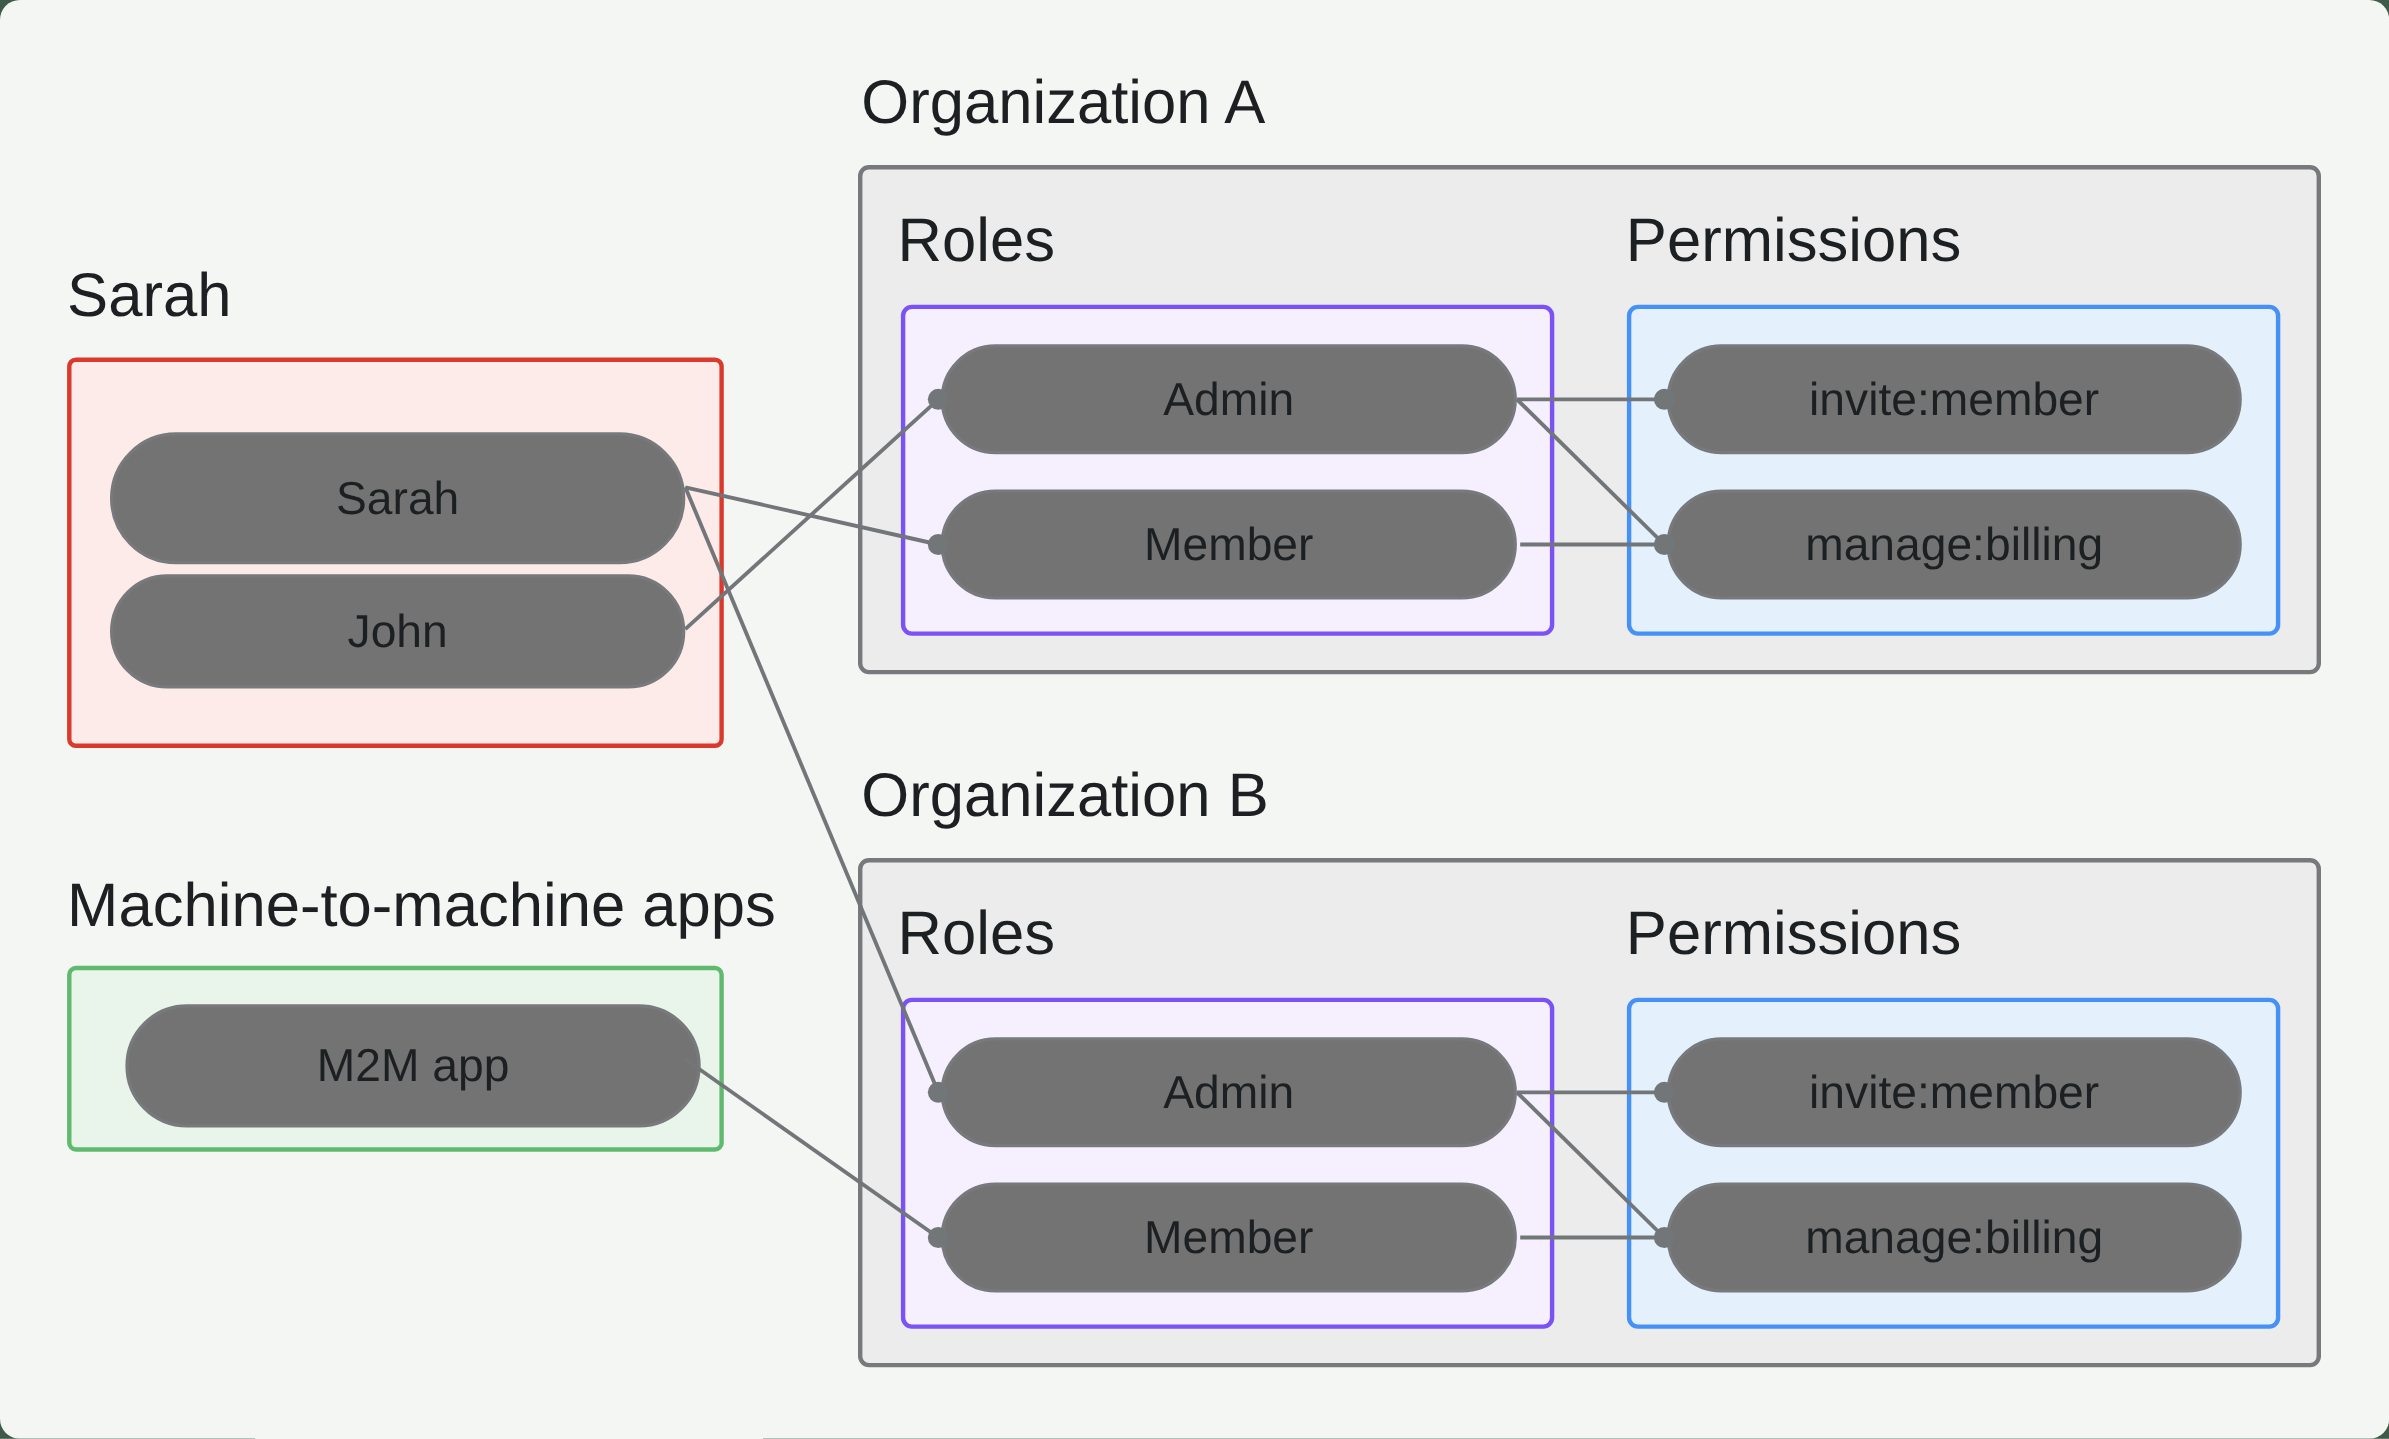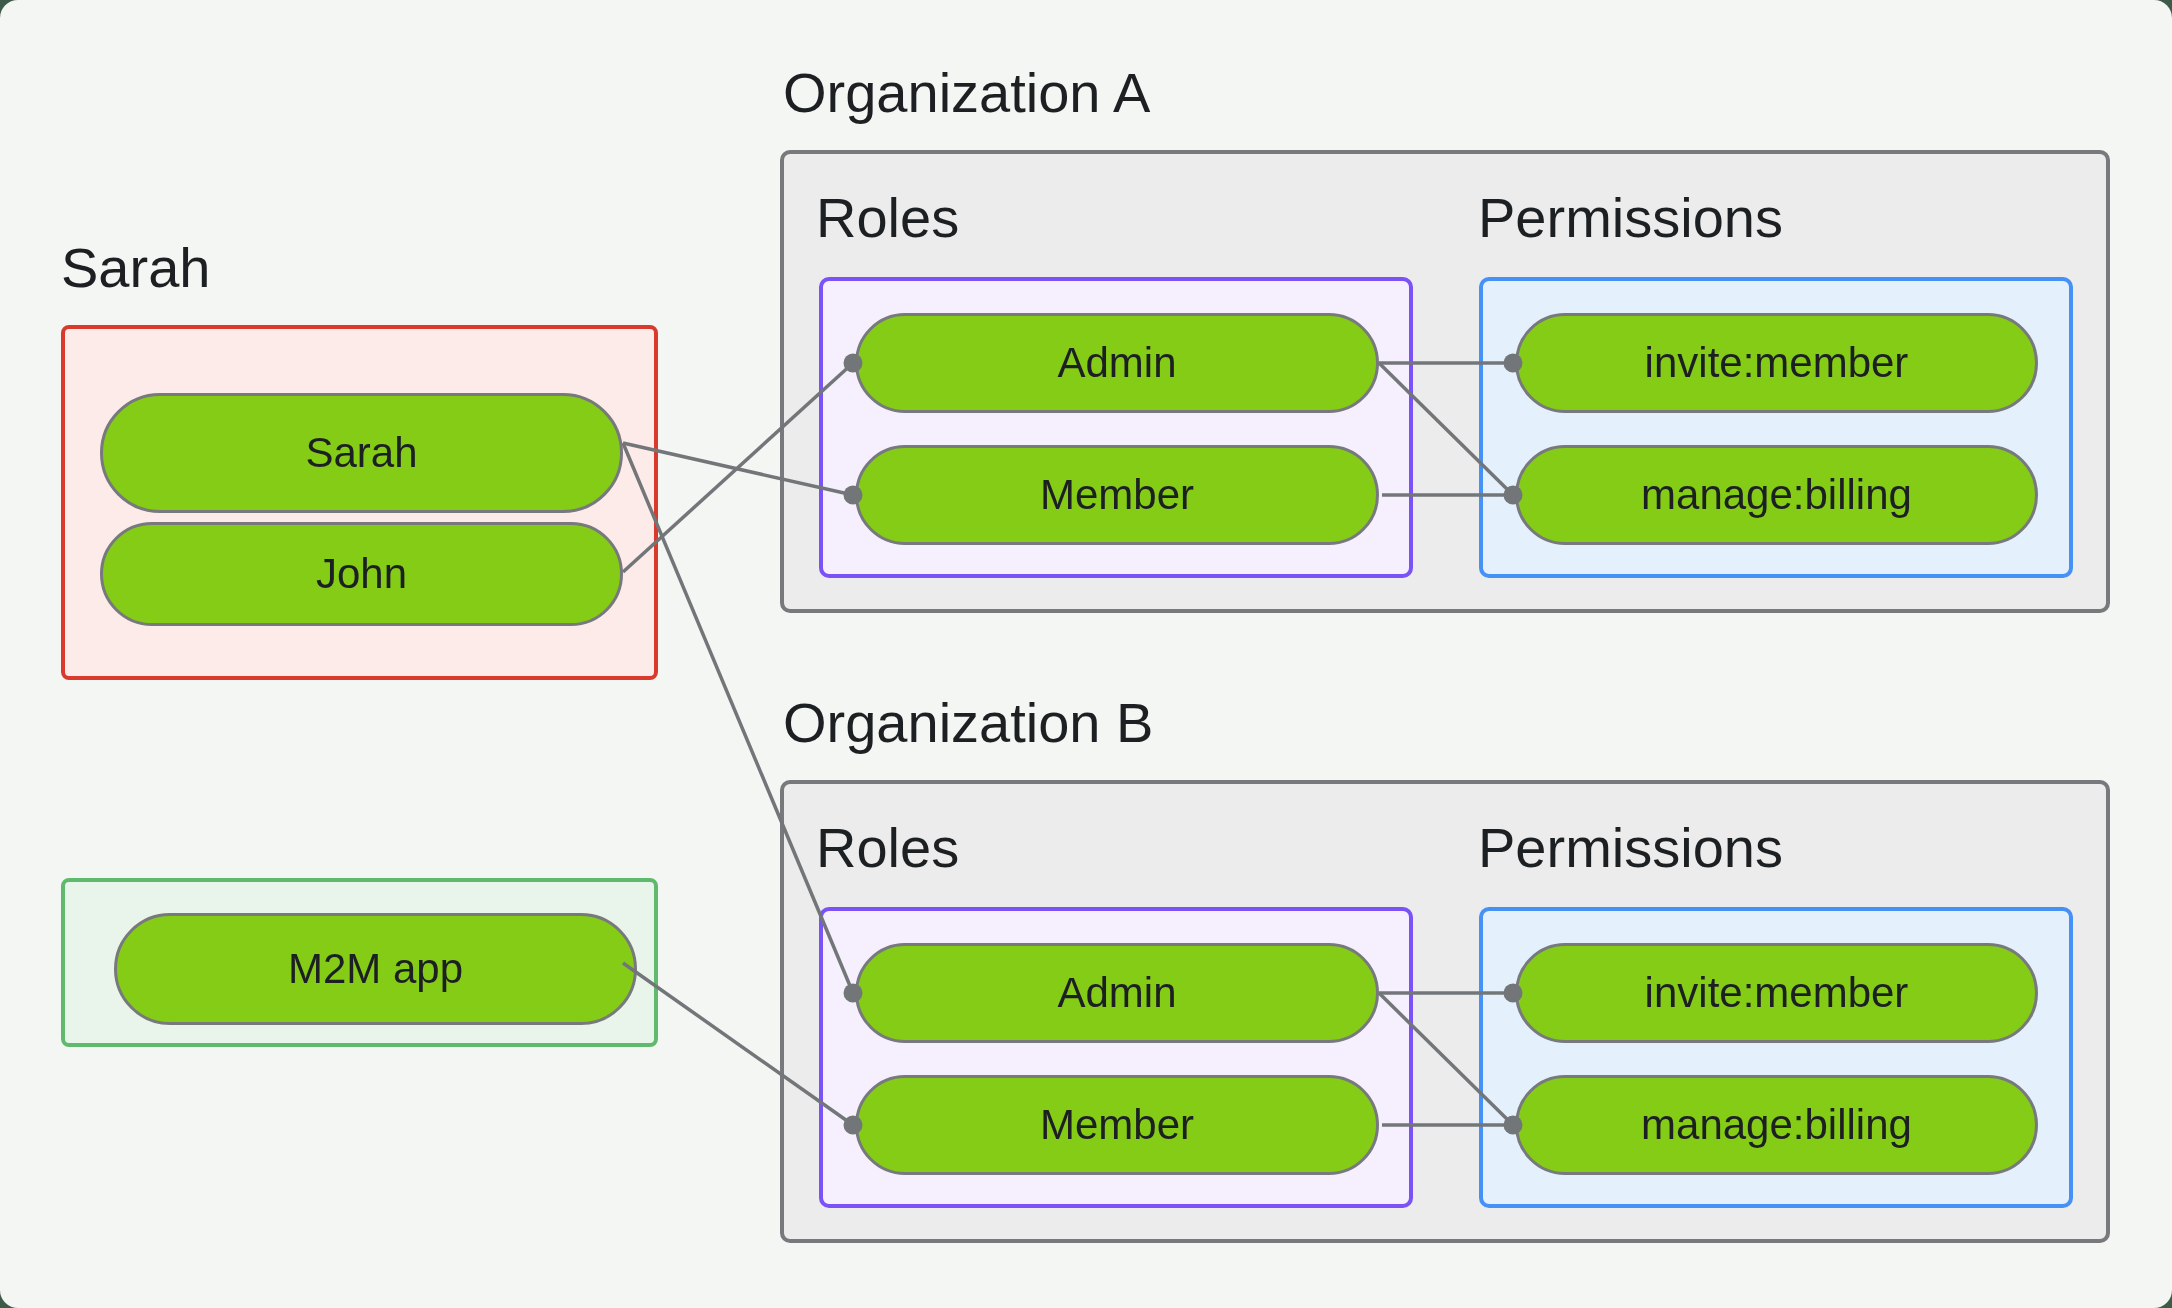--- a/index.html
+++ b/index.html
@@ -20,36 +20,37 @@
   .group-box{border-radius:8px;}
   .org-box{
     background:#ececec;border:4px solid #77797c;border-radius:10px;
   }
   .sub-box{border-radius:10px;}
   .roles-box{background:#f5effe;border:4px solid #7b52f6;}
   .perms-box{background:#e4f1fc;border:4px solid #4691f6;}
   .users-box{background:#fcebe9;border:4px solid #d93a2c;}
   .m2m-box{background:#e9f5ea;border:4px solid #5fba6d;}
   .pill{
-    background:#84cc16;border:3.5px solid #77797c;border-radius:60px;
+    background:#737373;border:3.5px solid #77797c;border-radius:60px;
     display:flex;align-items:center;justify-content:center;
     font-size:42px;color:#1d2022;white-space:nowrap;
   }
   svg.wires{position:absolute;left:0;top:0;pointer-events:none;}
 </style>
 </head>
 <body>
 
 <div class="card">
 
   <div class="abs section-label" style="left:61px;top:240px;">Sarah</div>
   <div class="abs group-box users-box" style="left:61px;top:325px;width:597px;height:355px;"></div>
   <div class="abs pill" style="left:100px;top:393px;width:523px;height:120px;">Sarah</div>
   <div class="abs pill" style="left:100px;top:522px;width:523px;height:104px;">John</div>
 
+  <div class="abs section-label" style="left:61px;top:795px;">Machine-to-machine apps</div>
   <div class="abs group-box m2m-box" style="left:61px;top:878px;width:597px;height:169px;"></div>
   <div class="abs pill" style="left:114px;top:913px;width:523px;height:112px;">M2M app</div>
 
   <div class="abs section-label" style="left:783px;top:65px;">Organization A</div>
   <div class="abs org-box" style="left:780px;top:150px;width:1330px;height:463px;"></div>
   <div class="abs section-label" style="left:816px;top:190px;">Roles</div>
   <div class="abs section-label" style="left:1478px;top:190px;">Permissions</div>
   <div class="abs sub-box roles-box" style="left:819px;top:277px;width:594px;height:301px;"></div>
   <div class="abs sub-box perms-box" style="left:1479px;top:277px;width:594px;height:301px;"></div>
   <div class="abs pill" style="left:855px;top:313px;width:524px;height:100px;">Admin</div>

